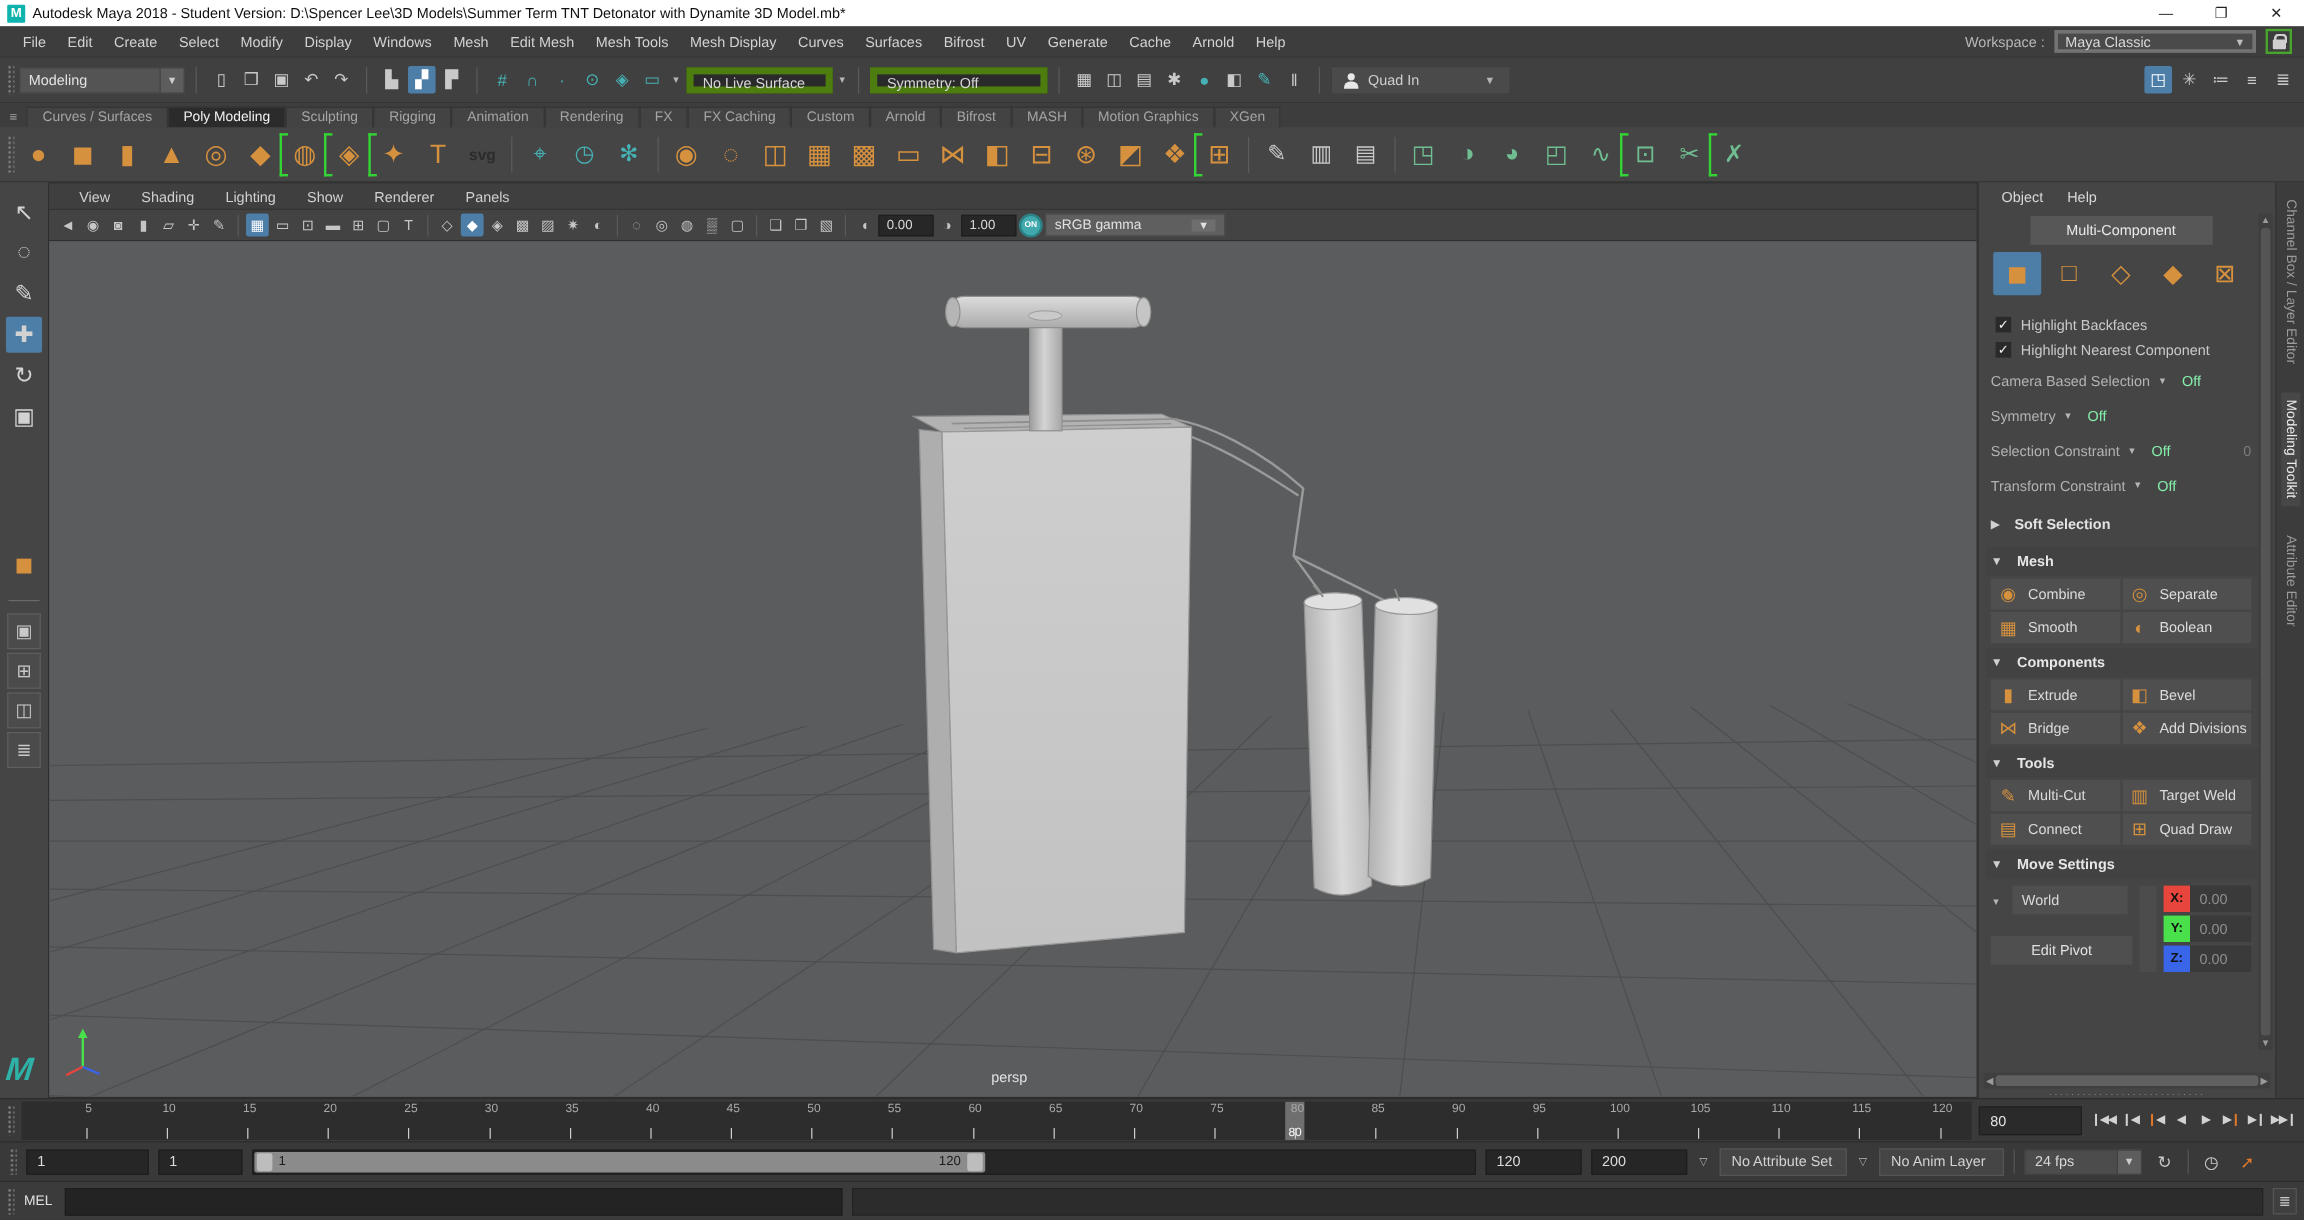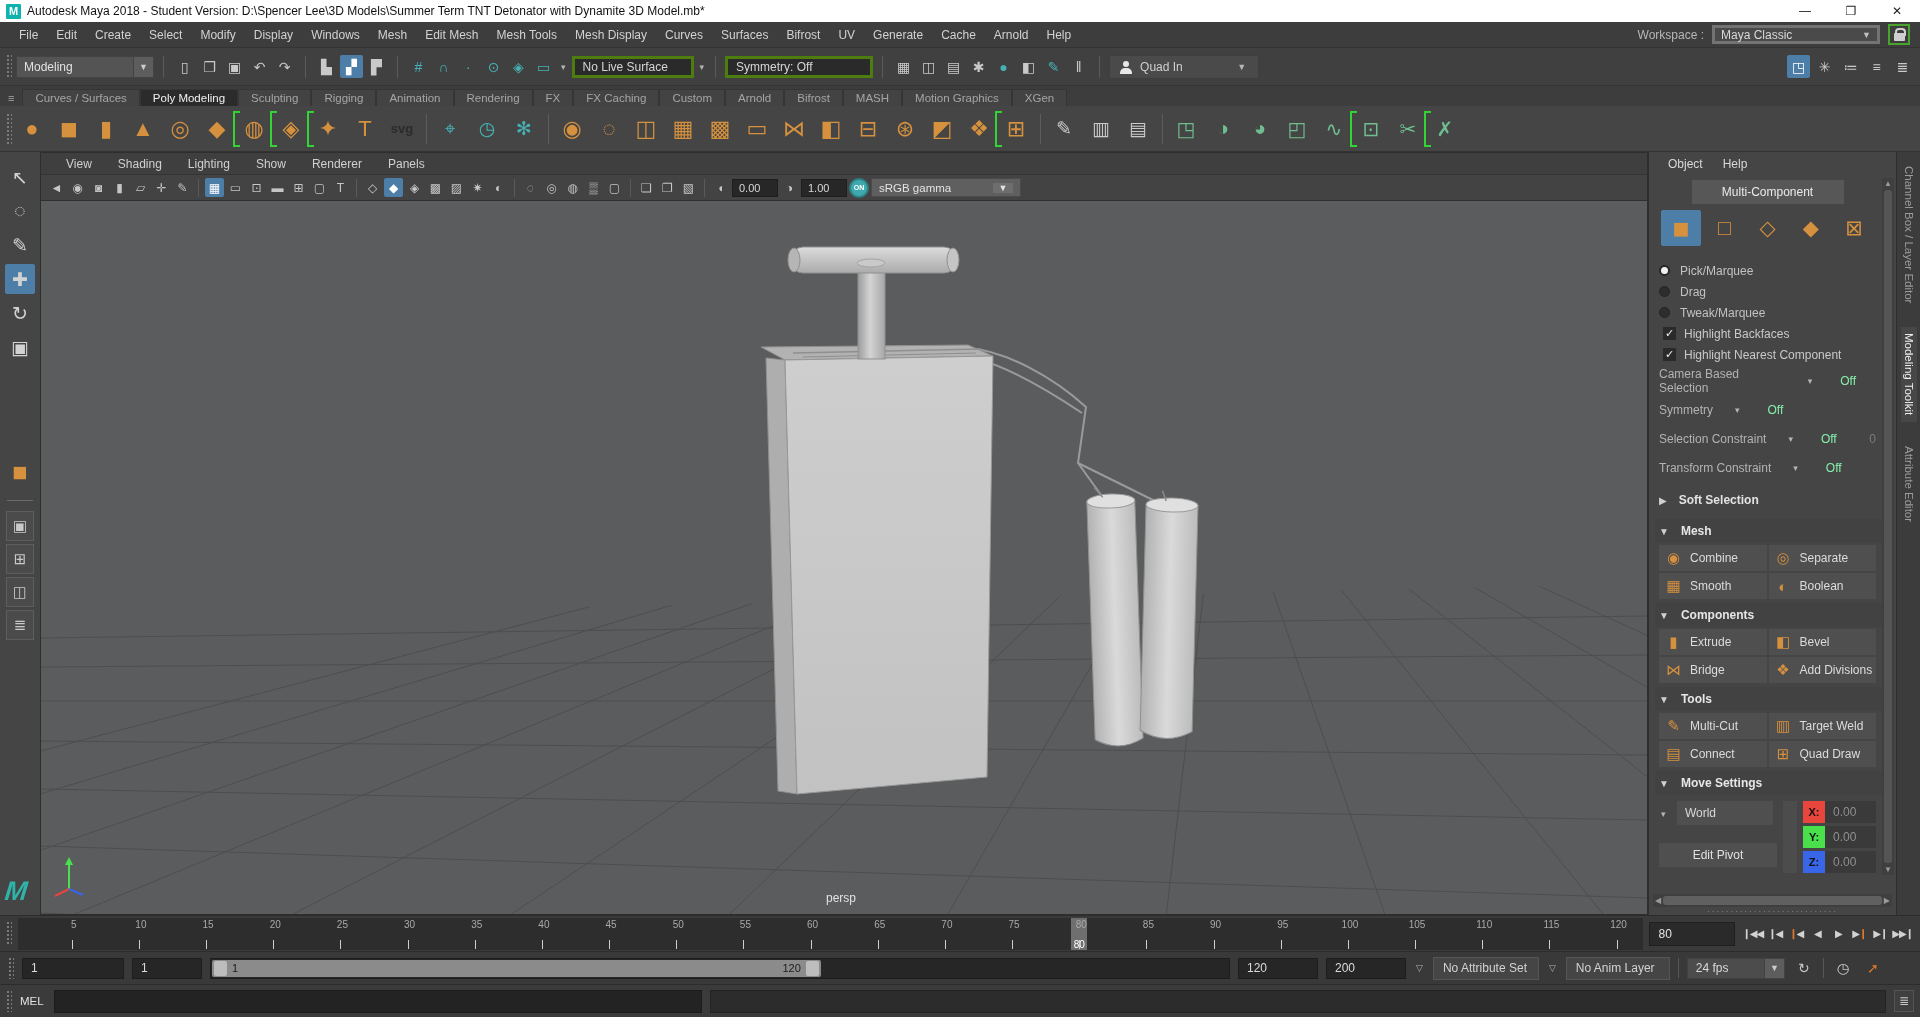--- a/index.html
+++ b/index.html
@@ -28,21 +28,21 @@
 
   
   .statusline { height:38px; background:#404040; display:flex; align-items:center; gap:4px; padding:0 6px; border-bottom:1px solid #353535; }
   .grip { width:6px; height:70%; background-image:radial-gradient(#7b7b7b 1px, transparent 1.2px); background-size:4px 4px; }
   .sl-dropdown { width:118px; height:22px; background:#545454; border:1px solid #434343; display:flex; align-items:center; padding:0 7px; color:#e2e2e2; }
   .sl-dd-btn { width:20px; height:22px; background:#5d5d5d; border:1px solid #434343; border-left:none; display:flex; align-items:center; justify-content:center; font-size:9px; color:#ccc; }
   .sl-sep { width:1px; height:22px; background:#5a5a5a; margin:0 5px; }
   .sl-icon { width:23px; height:23px; display:flex; align-items:center; justify-content:center; font-size:14px; color:#c9c9c9; border-radius:2px; }
   .sl-icon[data-active="true"] { background:#4d7ea8; color:#fff; }
   .sl-icon[data-color="teal"] { color:#46b1b4; }
-  .sl-field { height:22px; background:#2a2a2a; border:3px solid #4d7c0f; display:flex; align-items:center; padding:0 8px; color:#d6d6d6; }
+  .sl-field { height:22px; background:#2a2a2a; border:6px solid #4d7c0f; display:flex; align-items:flex-start; padding:0 8px; color:#d6d6d6; }
   .mini-arrow { font-size:9px; color:#b5b5b5; padding:0 2px; }
   .signin { display:flex; align-items:center; gap:8px; background:#4a4a4a; border:1px solid #3e3e3e; height:24px; padding:0 10px; width:150px; }
   .person { width:12px; height:12px; position:relative; }
   .person::before { content:""; position:absolute; top:0; left:3px; width:6px; height:6px; background:#e8e8e8; border-radius:50%; }
   .person::after { content:""; position:absolute; bottom:-1px; left:0; width:12px; height:6px; background:#e8e8e8; border-radius:5px 5px 0 0; }
   .sl-right { margin-left:auto; display:flex; gap:3px; }
 
   
   .shelftabs { height:20px; background:#3d3d3d; display:flex; align-items:flex-end; padding-left:4px; }
   .shelf-menu-icon { color:#a9a9a9; font-size:11px; padding:0 8px 2px 4px; }
@@ -100,21 +100,21 @@
   .rp-content { flex:1; padding:2px 20px 0 10px; overflow:hidden; }
   .mc-btn { width:152px; height:24px; margin:2px auto 6px; background:#575757; display:flex; align-items:center; justify-content:center; color:#eaeaea; }
   .mode-row { display:flex; justify-content:space-between; padding:0 2px 14px; }
   .mode-icon { width:40px; height:36px; display:flex; align-items:center; justify-content:center; font-size:21px; color:#d6913e; border-radius:2px; }
   .mode-icon[data-active="true"] { background:#4d7ea8; }
   .radio-row { display:flex; align-items:center; gap:10px; height:21px; color:#c2c2c2; }
   .radio { width:11px; height:11px; border-radius:50%; background:#2d2d2d; border:1px solid #242424; position:relative; }
   .radio[data-selected="true"]::after { content:""; position:absolute; inset:1px; border-radius:50%; background:#f2f2f2; }
   .check-row { display:flex; align-items:center; gap:8px; height:21px; color:#c9c9c9; margin-left:4px; }
   .checkbox { width:13px; height:13px; background:#2a2a2a; color:#f2f2f2; font-size:11px; display:flex; align-items:center; justify-content:center; }
-  .dd-row { display:flex; align-items:center; height:27px; color:#b3b3b3; gap:20px; margin-top:2px; }
+  .dd-row { display:flex; align-items:center; height:27px; color:#b3b3b3; gap:6px; margin-top:2px; }
   .dd-row .val { color:#86efac; margin-left:6px; }
   .dd-row .extra { margin-left:auto; color:#7c7c7c; }
   .soft-sel { display:flex; align-items:center; gap:12px; height:30px; font-weight:bold; color:#e2e2e2; margin-top:4px; }
   .tri { font-size:10px; color:#d0d0d0; }
   .section-hd { display:flex; align-items:center; gap:12px; height:24px; font-weight:bold; color:#e6e6e6; background:#424242; margin:4px -10px 2px -4px; padding-left:4px; }
   .btn-grid { display:grid; grid-template-columns:1fr 1fr; gap:2px; margin:2px 0 4px; }
   .tk-btn { height:26px; background:#4f4f4f; display:flex; align-items:center; gap:8px; padding-left:6px; color:#dcdcdc; }
   .tk-btn .bicon { font-size:15px; color:#d6913e; width:17px; text-align:center; }
   .move-block { display:flex; margin-top:6px; gap:6px; }
   .mv-left { width:118px; }
@@ -615,37 +615,20 @@
       <div class="mode-row">
 
       <div class="mode-icon" data-active="true">◼</div>
           <div class="mode-icon">□</div>
           <div class="mode-icon">◇</div>
           <div class="mode-icon">◆</div>
           <div class="mode-icon">⊠</div>
         </div>
       <div>
 
-          <div class="radio-row">
-            <span class="radio" data-selected="true"></span>
-            <span>Pick/Marquee</span>
-          </div>
-
-          <div class="radio-row">
-            <span class="radio"></span>
-            <span>Drag</span>
-          </div>
-
-          <div class="radio-row">
-            <span class="radio"></span>
-            <span>Tweak/Marquee</span>
-          </div>
-        </div>
-      <div>
-
           <div class="check-row">
             <span class="checkbox">✓</span>
             <span>Highlight Backfaces</span>
           </div>
 
           <div class="check-row">
             <span class="checkbox">✓</span>
             <span>Highlight Nearest Component</span>
           </div>
         </div>

